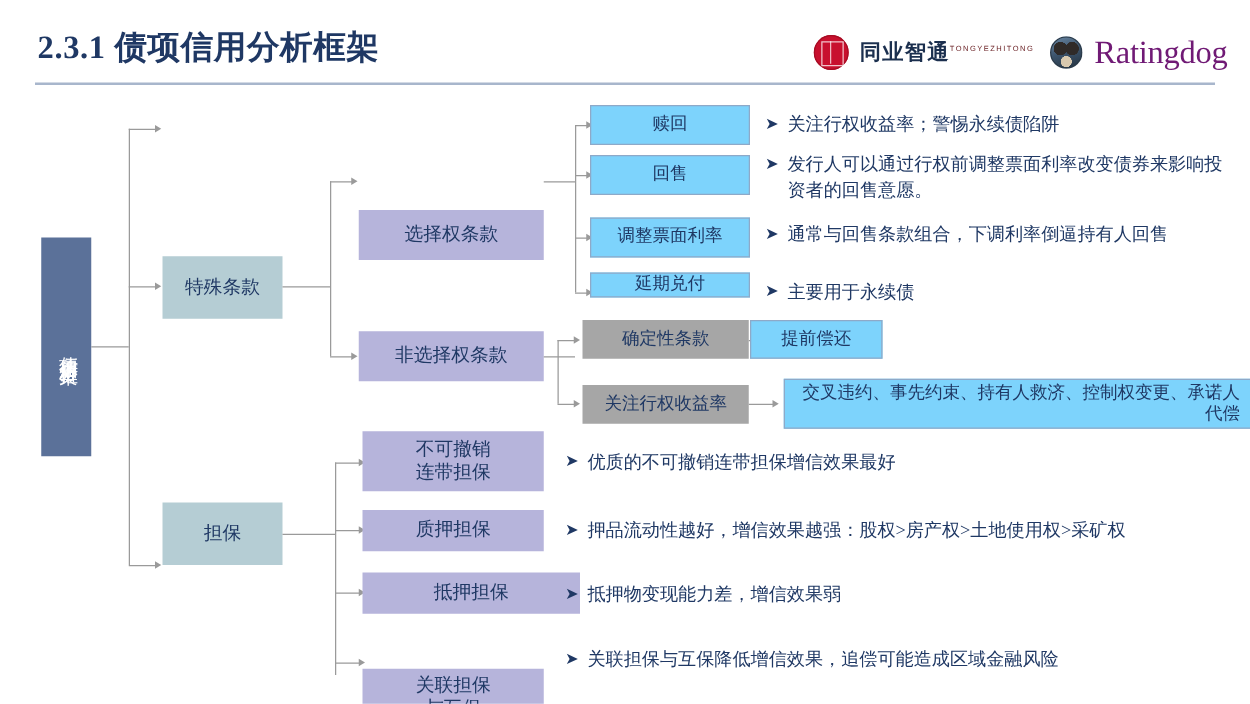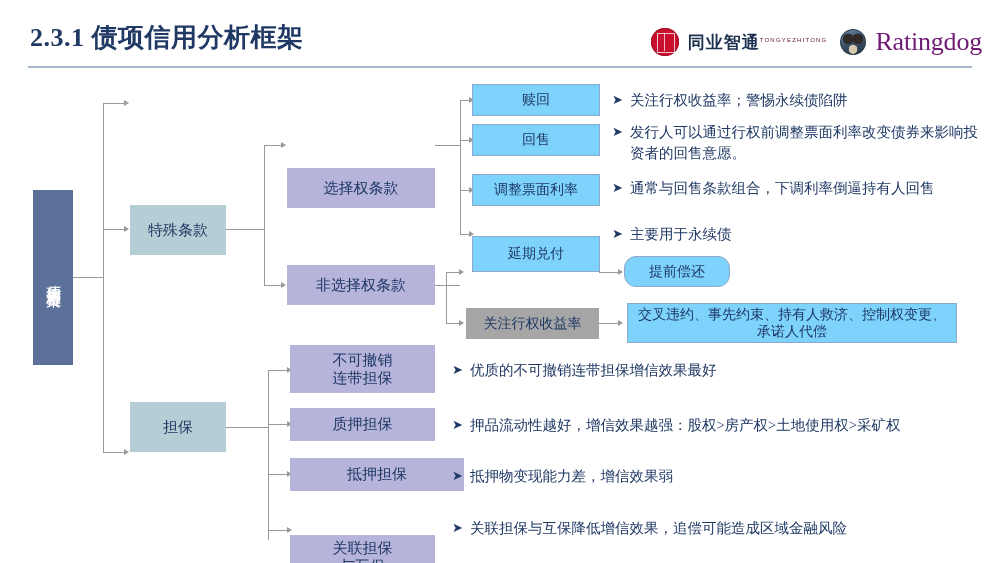--- a/index.html
+++ b/index.html
@@ -169,21 +169,21 @@
 
   <div class="node white" style="left:472px;top:84px;width:128px;height:32px;">
     <span>赎回</span>
   </div>
   <div class="node white" style="left:472px;top:124px;width:128px;height:32px;">
     <span>回售</span>
   </div>
   <div class="node white" style="left:472px;top:174px;width:128px;height:32px;">
     <span>调整票面利率</span>
   </div>
-  <div class="node white" style="left:472px;top:236px;width:128px;height:36px;">
+  <div class="node white" style="left:472px;top:218px;width:128px;height:20px;">
     <span>延期兑付</span>
   </div>
 
   <div class="bullet" style="left:612px;top:90px;width:380px;">
     <span class="mk">➤</span>
     <span>关注行权收益率；警惕永续债陷阱</span>
   </div>
   <div class="bullet" style="left:612px;top:122px;width:368px;">
     <span class="mk">➤</span>
     <span>发行人可以通过行权前调整票面利率改变债券来影响投资者的回售意愿。</span>
@@ -197,33 +197,36 @@
     <span>主要用于永续债</span>
   </div>
 
   <div class="ln h" style="left:435px;top:285px;width:25px;"></div>
   <div class="ln v" style="left:446px;top:272px;height:51px;"></div>
   <div class="ln h" style="left:446px;top:272px;width:14px;"></div>
   <div class="arrow" style="left:459px;top:268.5px;"></div>
   <div class="ln h" style="left:446px;top:323px;width:14px;"></div>
   <div class="arrow" style="left:459px;top:319.5px;"></div>
 
+  <div class="node gray" style="left:466px;top:256px;width:133px;height:31px;">
+    <span>确定性条款</span>
+  </div>
   <div class="node gray" style="left:466px;top:308px;width:133px;height:31px;">
     <span>关注行权收益率</span>
   </div>
 
   <div class="ln h" style="left:599px;top:272px;width:20px;"></div>
   <div class="arrow" style="left:618px;top:268.5px;"></div>
   <div class="ln h" style="left:599px;top:323px;width:20px;"></div>
   <div class="arrow" style="left:618px;top:319.5px;"></div>
 
-  <div class="node white" style="left:624px;top:256px;width:106px;height:31px;border-radius:12px;">
+  <div class="node white" style="left:600px;top:256px;width:106px;height:31px;">
     <span>提前偿还</span>
   </div>
-  <div class="node white" style="left:627px;top:303px;width:330px;height:40px;padding:0 8px;">
+  <div class="node white" style="left:627px;top:303px;width:374px;height:40px;padding:0 8px;text-align:right;">
     <span>交叉违约、事先约束、持有人救济、控制权变更、承诺人代偿</span>
   </div>
 
   <div class="ln h" style="left:226px;top:427px;width:42px;"></div>
   <div class="ln v" style="left:268px;top:370px;height:170px;"></div>
   <div class="ln h" style="left:268px;top:370px;width:20px;"></div>
   <div class="arrow" style="left:287px;top:366.5px;"></div>
   <div class="ln h" style="left:268px;top:424px;width:20px;"></div>
   <div class="arrow" style="left:287px;top:420.5px;"></div>
   <div class="ln h" style="left:268px;top:474px;width:20px;"></div>

